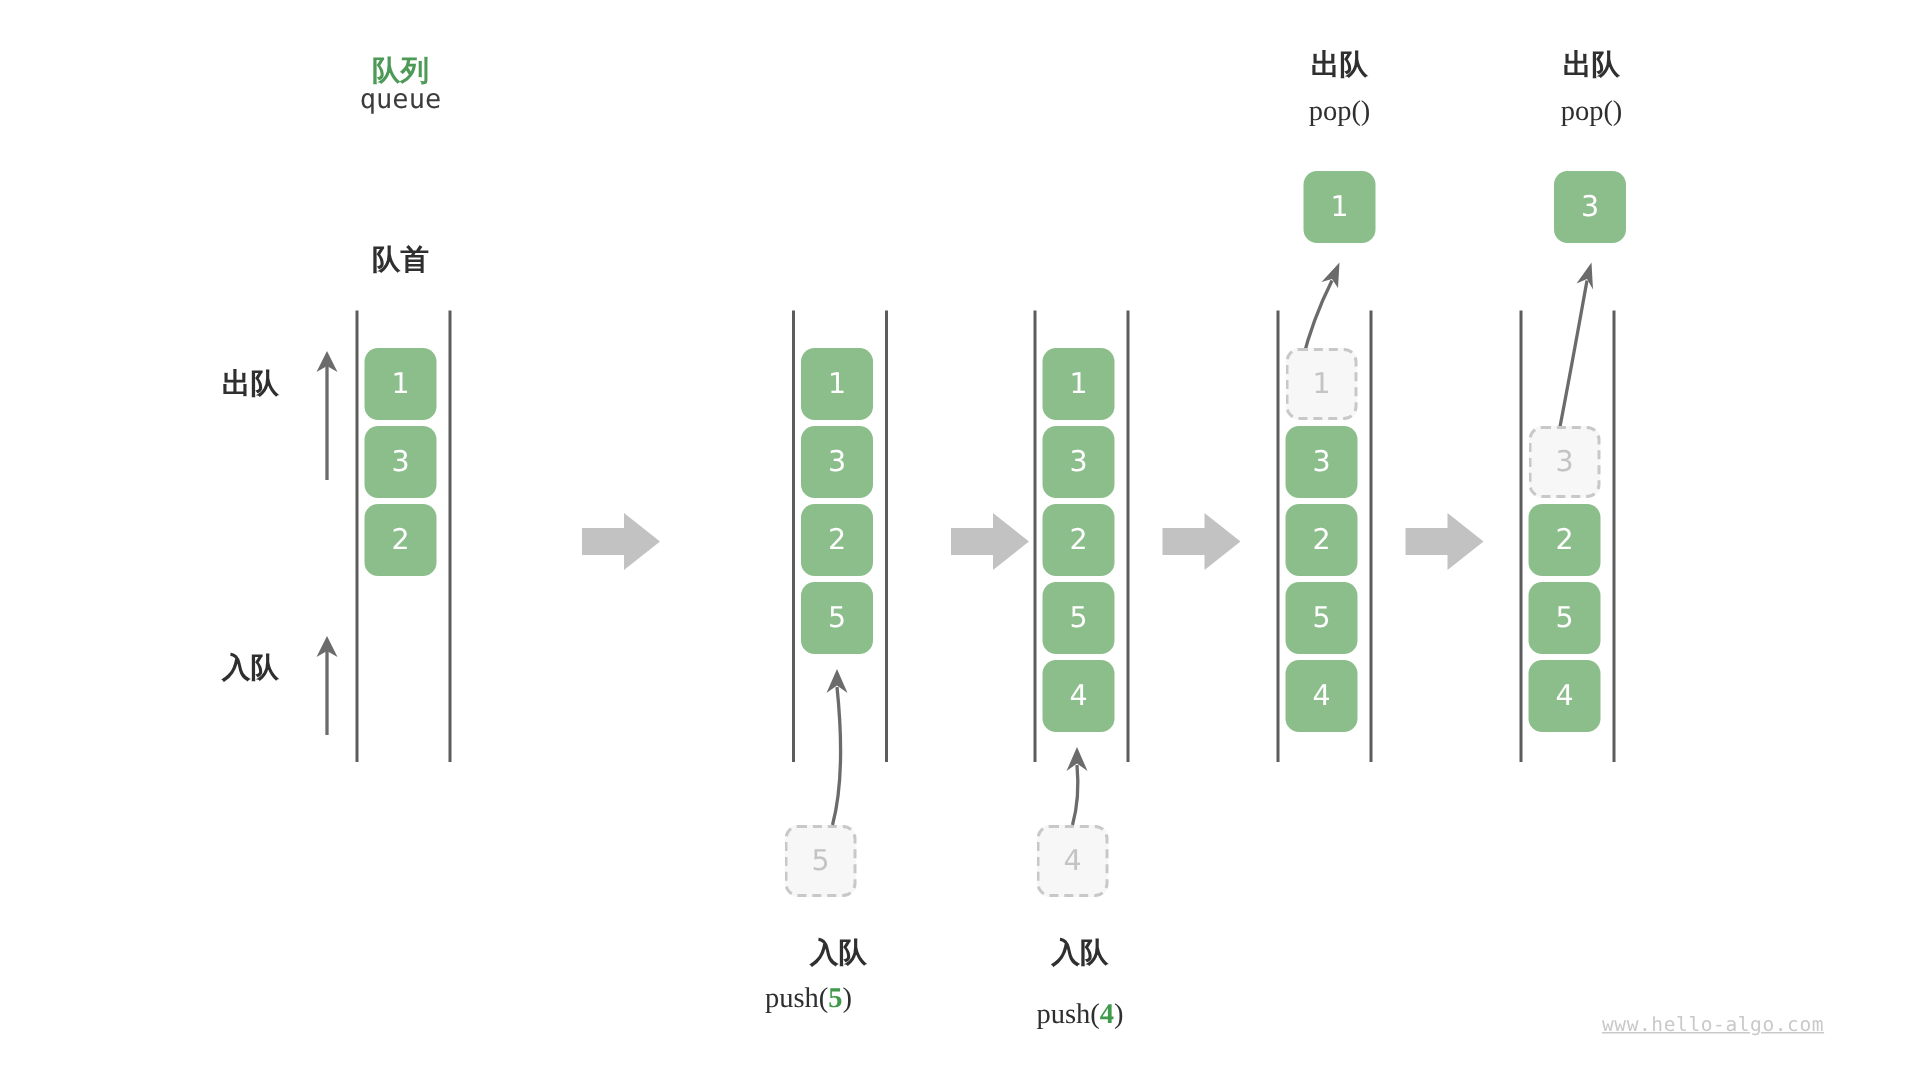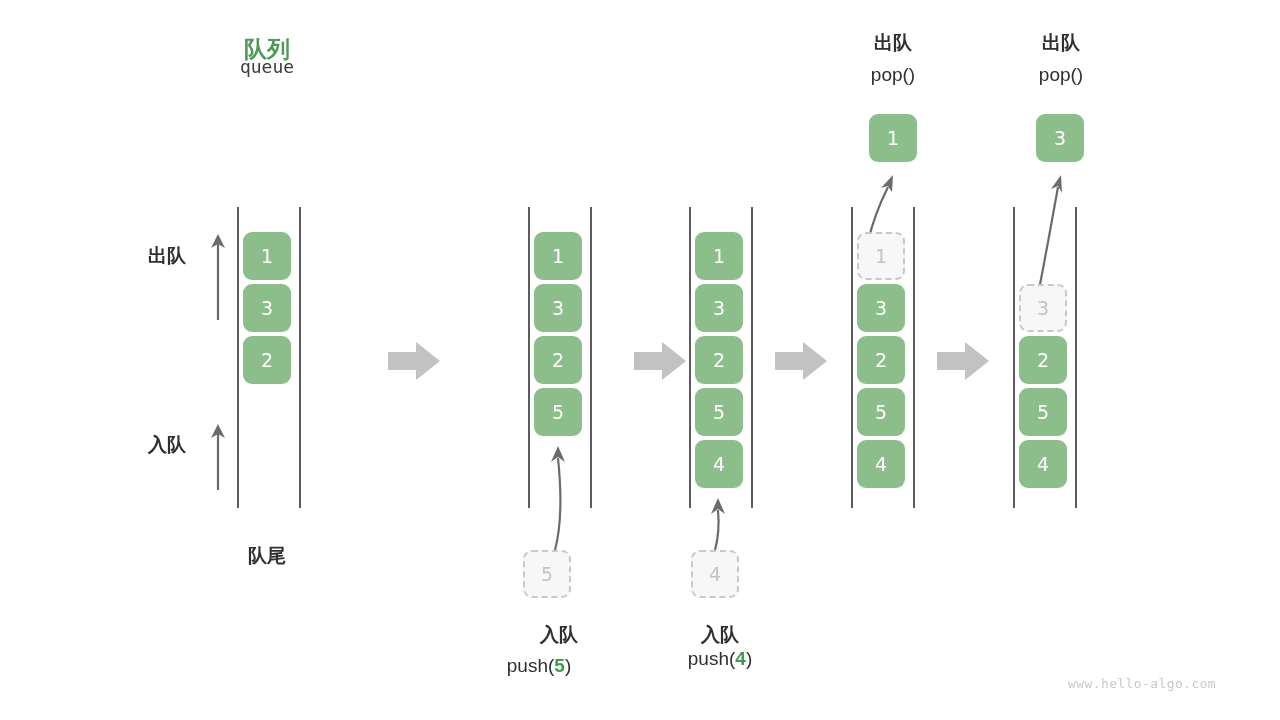--- a/index.html
+++ b/index.html
@@ -17,21 +17,21 @@
   #stage {
     position: absolute;
     left: 0; top: 0;
     width: 1280px;
     height: 720px;
   }
   .abs { position: absolute; }
 
   
   .title-cn {
-    font-size: 23px;
+    font-size: 19px;
     font-weight: bold;
     color: #4c9a55;
     text-align: center;
     white-space: nowrap;
   }
   .title-en {
     font-family: "DejaVu Sans Mono", "Liberation Mono", monospace;
     font-size: 18px;
     color: #3c3c3c;
     text-align: center;
@@ -51,34 +51,35 @@
     white-space: nowrap;
   }
   .op-cn {
     font-size: 19px;
     font-weight: bold;
     color: #2f2f2f;
     text-align: center;
     white-space: nowrap;
   }
   .op-code {
-    font-family: Liberation Sans, sans-serif;
+    font-family: Liberation Serif, serif;
     font-size: 19px;
     color: #2f2f2f;
     text-align: center;
     white-space: nowrap;
   }
   .op-code .arg { color: #3f9b4b; font-weight: bold; }
 
   .watermark {
     font-family: "DejaVu Sans Mono", "Liberation Mono", monospace;
     font-size: 13px;
     color: #c9c9c9;
     letter-spacing: 0.4px;
     white-space: nowrap;
+    text-decoration: underline;
   }
 
   
   .rail {
     position: absolute;
     width: 1.6px;
     background: #5c5c5c;
   }
 
   
@@ -110,21 +111,21 @@
   svg { overflow: visible; }
 </style>
 </head>
 <body>
 
 <div id="stage">
 
   <div class="abs title-cn" style="left:196px; top:34px; width:142px;">队列</div>
   <div class="abs title-en" style="left:196px; top:56px; width:142px;">queue</div>
 
-  <div class="abs head-label" style="left:196px; top:543px; width:142px;">队尾</div>
+  <div class="abs head-label" style="left:196px; top:160px; width:142px;">队首</div>
 
   <div class="abs side-label" style="left:148px; top:243px;">出队</div>
   <div class="abs side-label" style="left:148px; top:432px;">入队</div>
 
   <svg class="abs" style="left:206px; top:232px;" width="24" height="92">
     <defs>
       <marker id="upTip" markerWidth="8" markerHeight="8" refX="4" refY="7" orient="auto-start-reverse" markerUnits="strokeWidth">
         <path d="M0,7 L4,0 L8,7 Z" fill="#6b6b6b"></path>
       </marker>
     </defs>
@@ -180,21 +181,21 @@
   <div class="cell filled" style="left:695px; top:388px;">5</div>
   <div class="cell filled" style="left:695px; top:440px;">4</div>
 
   <div class="cell ghost" style="left:691px; top:550px;">4</div>
   <svg class="abs" style="left:694px; top:484px;" width="50" height="70">
     <path d="M21,66 Q26,48 24,26" stroke="#6b6b6b" stroke-width="2.2" fill="none"></path>
     <path d="M24,14 L31,30 L24,25 L17,30 Z" fill="#6b6b6b"></path>
   </svg>
 
   <div class="abs op-cn" style="left:649px; top:622px; width:142px;">入队</div>
-  <div class="abs op-code" style="left:649px; top:648px; width:142px;">
+  <div class="abs op-code" style="left:649px; top:666px; width:142px;">
     <span>push(</span><span class="arg">4</span><span>)</span>
   </div>
 
   <svg class="sep-arrow" style="left:775px; top:340px;" width="54" height="42">
     <path d="M0,12 L28,12 L28,2 L52,21 L28,40 L28,30 L0,30 Z" fill="#c2c2c2"></path>
   </svg>
 
   <div class="abs op-cn" style="left:822px; top:30px; width:142px;">出队</div>
   <div class="abs op-code" style="left:822px; top:64px; width:142px;">pop()</div>
 

